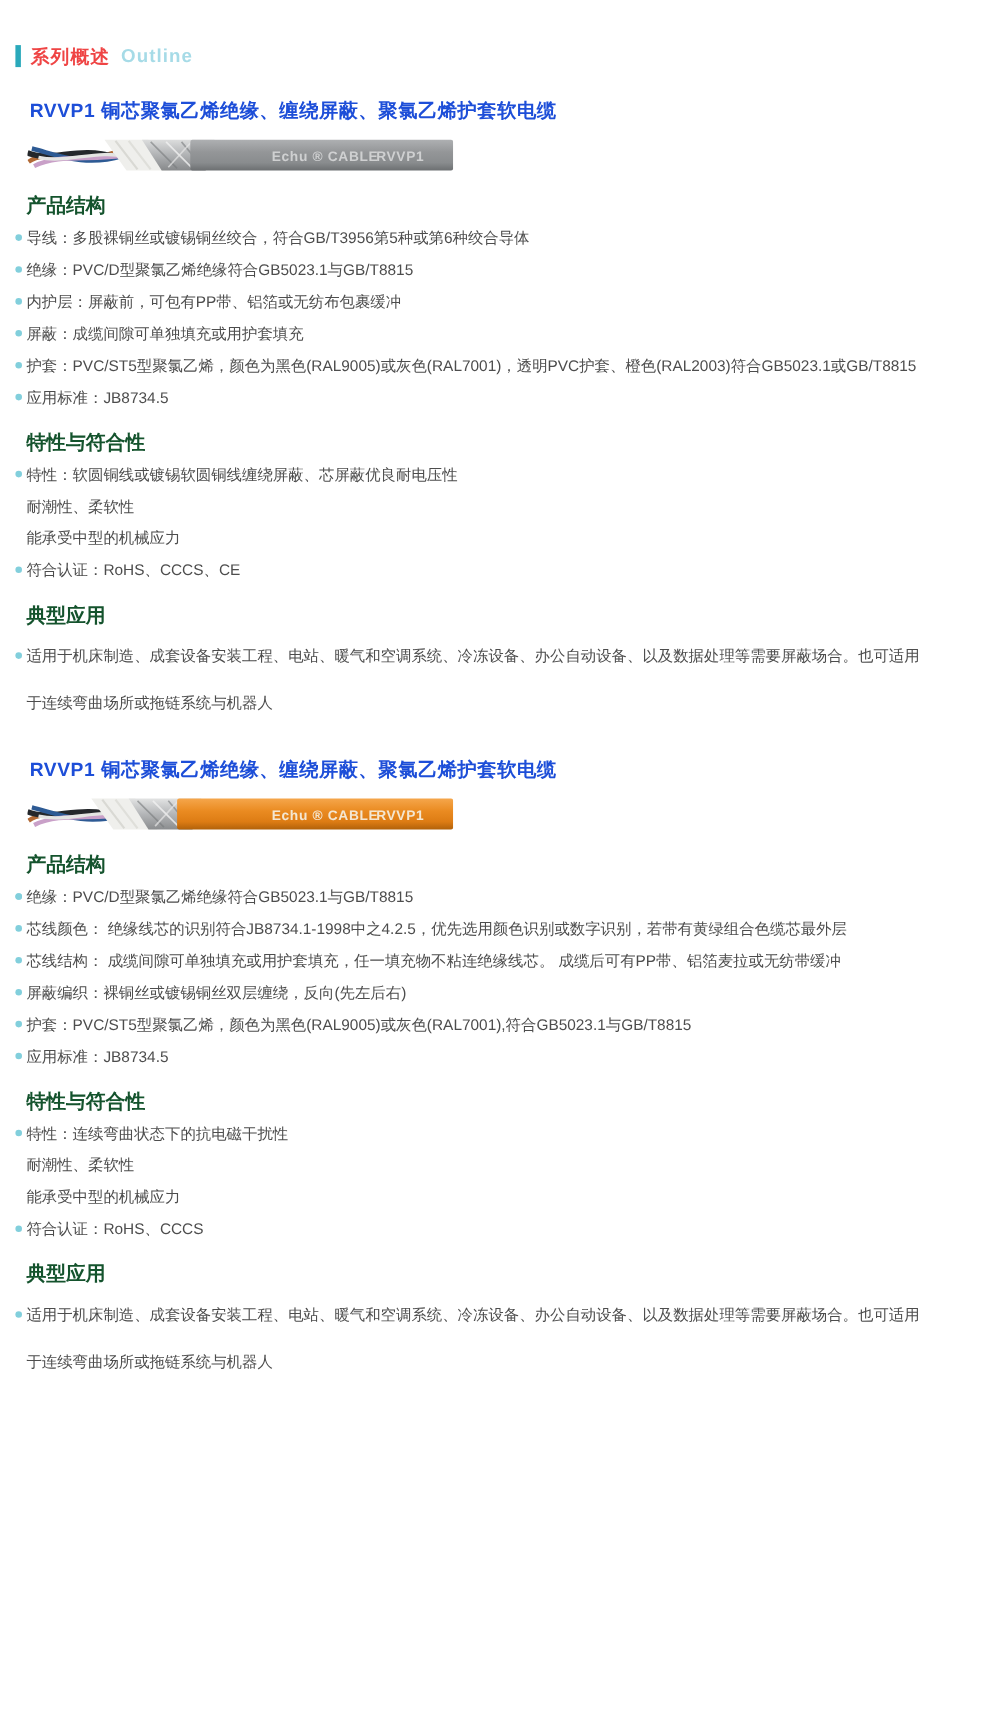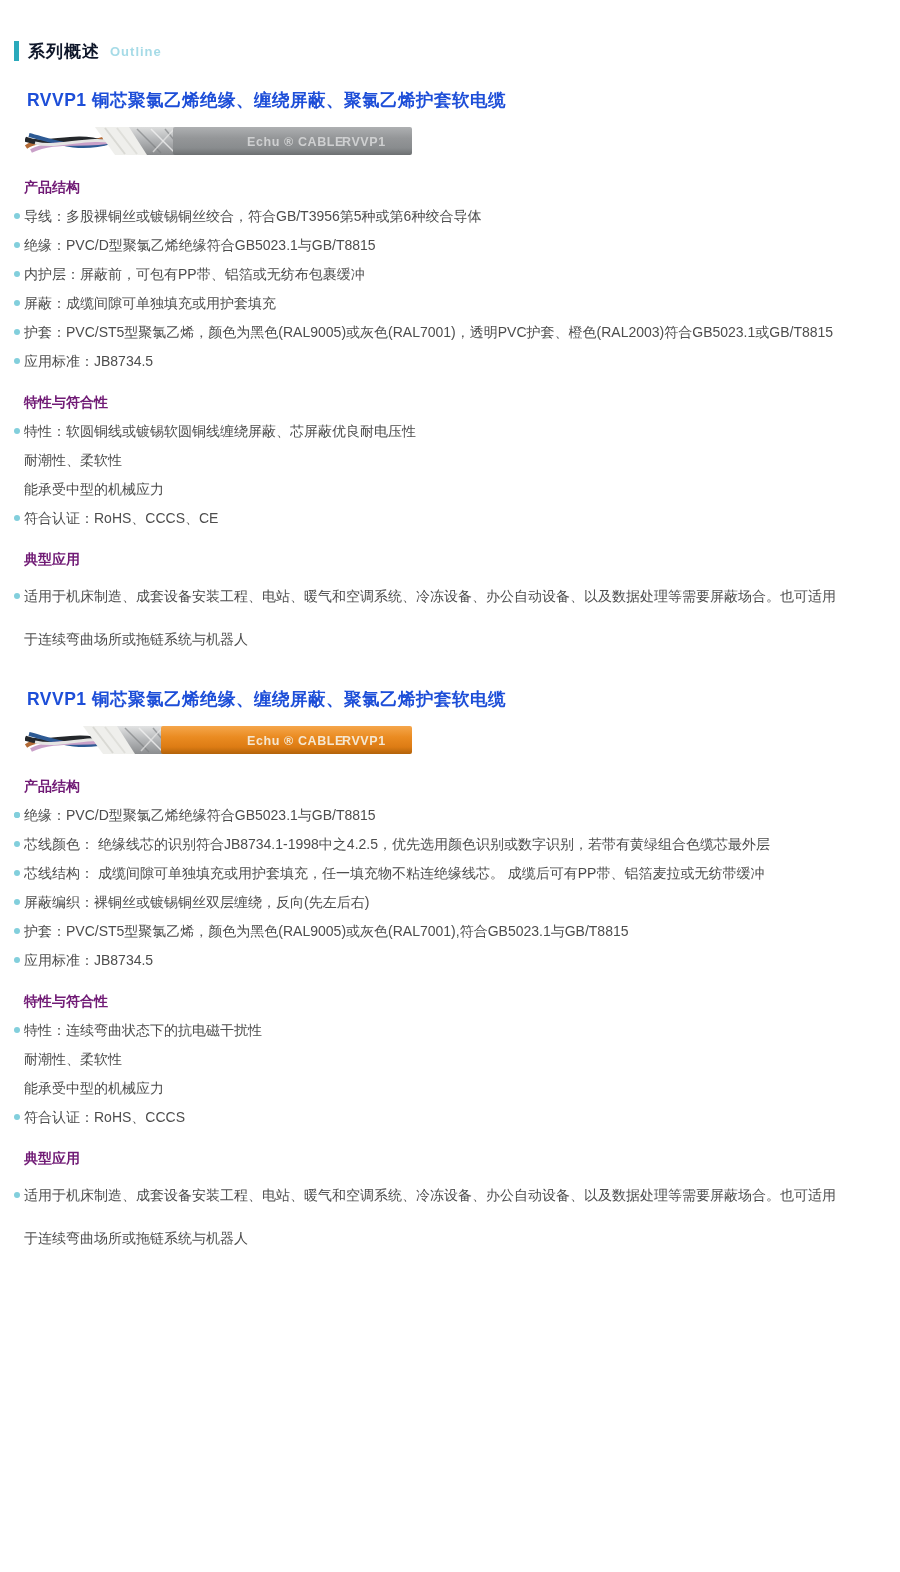--- a/index.html
+++ b/index.html
@@ -23,25 +23,25 @@
   }
   .accent-bar {
     width: 5px;
     height: 20px;
     background: #2aa9bb;
     margin-right: 9px;
   }
   .hdr-zh {
     font-size: 17px;
     font-weight: 700;
-    color: #0f172a;
+    color: #ef4444;
     letter-spacing: 1px;
   }
   .hdr-en {
-    font-size: 13px;
+    font-size: 17px;
     font-weight: 700;
     color: #a6dbe7;
     margin-left: 10px;
     letter-spacing: 1px;
   }
 
   
   .product-title {
     margin: 26px 0 0 27px;
     font-size: 17.5px;
@@ -58,24 +58,24 @@
   }
   .cable svg { display: block; }
   .cable text {
     font-family: "Liberation Sans", "DejaVu Sans", sans-serif;
     font-weight: 700;
     font-size: 12.5px;
     letter-spacing: 0.6px;
   }
   .sub-heading {
     margin: 22px 0 0 24px;
-    font-size: 14px;
+    font-size: 18px;
     line-height: 19px;
     font-weight: 700;
-    color: #701a75;
+    color: #14532d;
   }
 
   ul.bullets {
     list-style: none;
     margin: 6px 0 0 0;
     padding: 0;
   }
   ul.bullets li {
     position: relative;
     margin-top: 10px;

